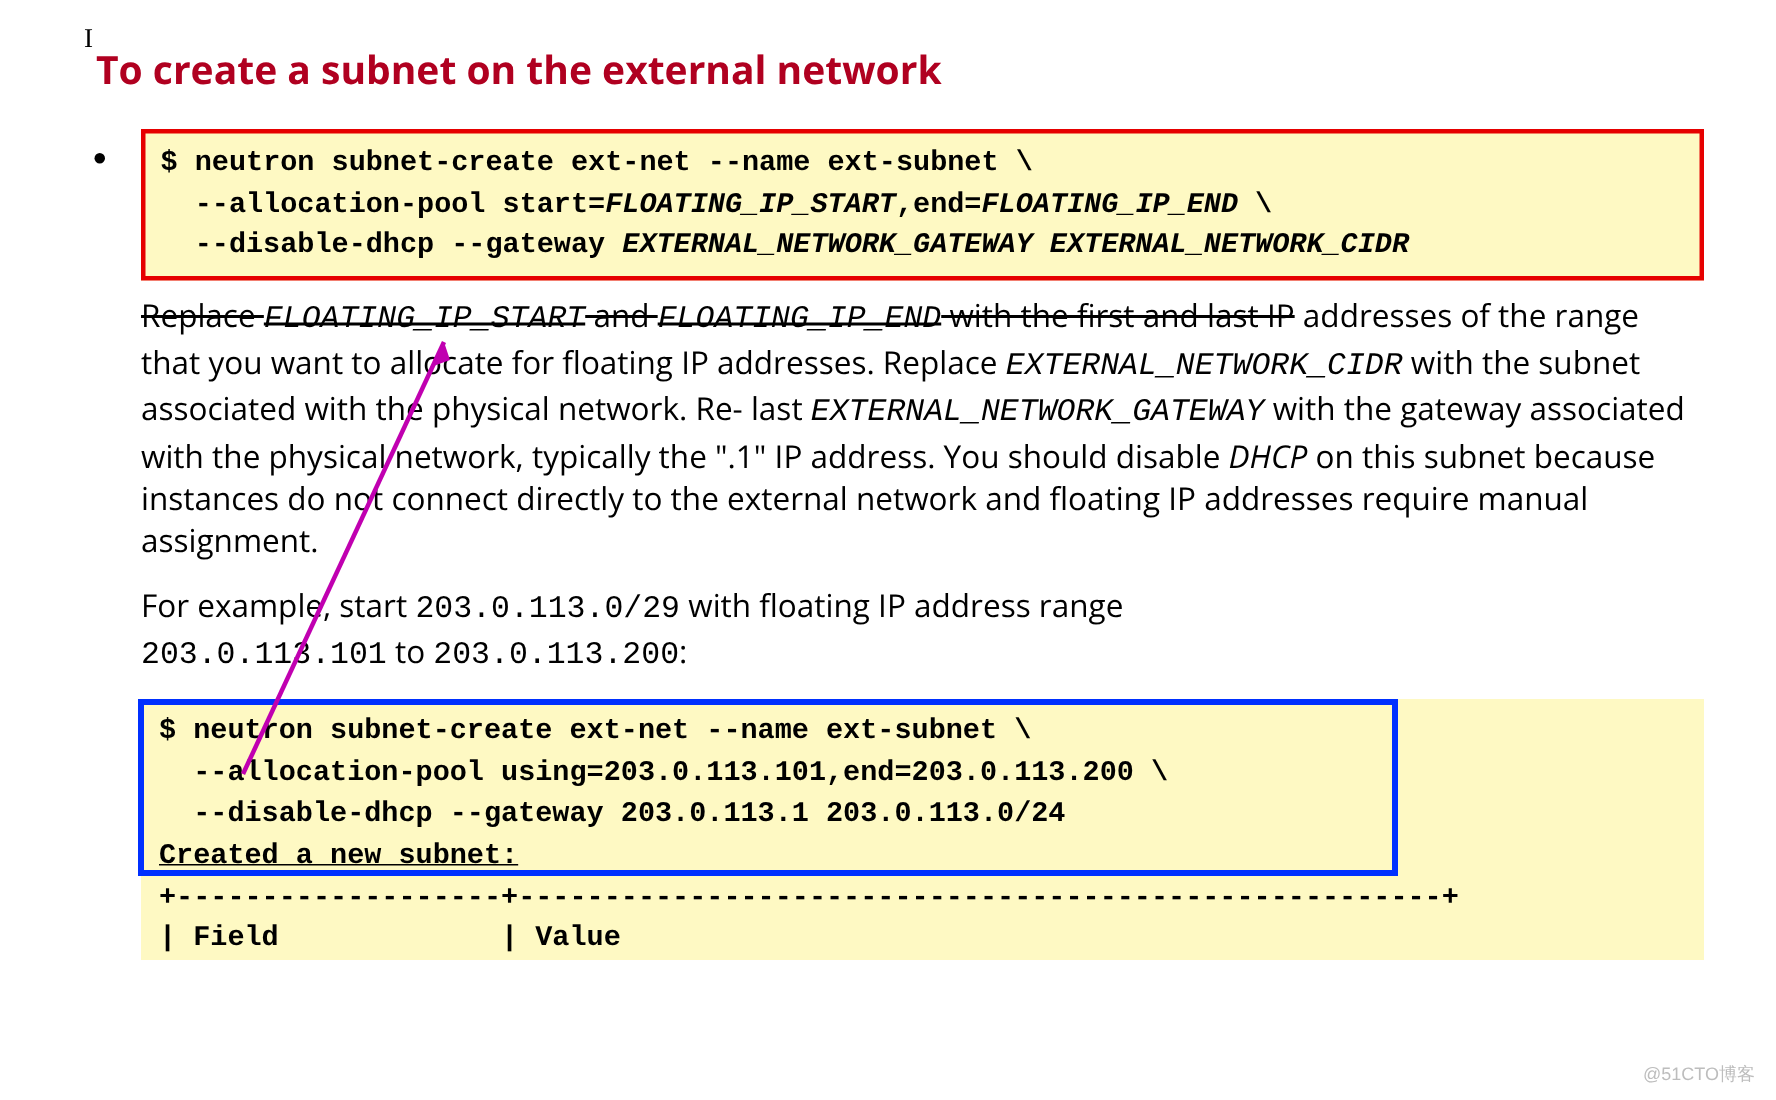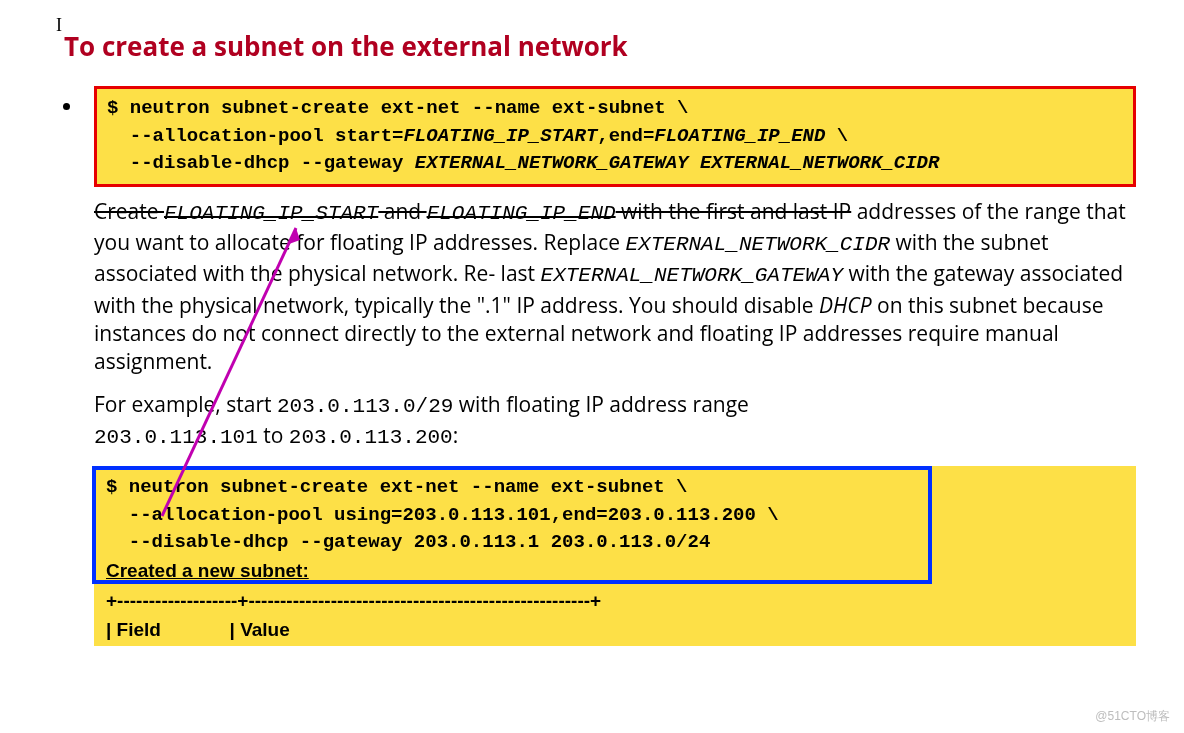--- a/index.html
+++ b/index.html
@@ -41,21 +41,21 @@
     margin: 0;
   }
   ul.bullet > li {
     padding-left: 10px;
     font-size: 21px;
   }
   .step-label {
     margin: 0 0 14px 0;
   }
   .codeblock {
-    background: #fde047;
+    background: #fef9c3;
     font-family: "Courier New", monospace;
     font-size: 19px;
     font-weight: bold;
     line-height: 1.45;
     padding: 8px 12px;
     margin: 6px 0 8px 0;
     white-space: pre;
     position: relative;
   }
   .codeblock .ital { font-style: italic; }
@@ -71,21 +71,21 @@
   }
   .para {
     font-size: 21px;
     line-height: 1.35;
     margin: 10px 0 14px 0;
   }
   .mono { font-family: "Courier New", monospace; }
   .mono-ital { font-family: "Courier New", monospace; font-style: italic; }
   .strike { text-decoration: line-through; }
   .output {
-    font-family: Liberation Sans, sans-serif;
+    font-family: Liberation Mono, monospace;
     font-size: 19px;
     line-height: 1.45;
     white-space: pre;
     text-decoration: underline;
     margin-top: 2px;
   }
   .watermark {
     position: absolute;
     right: 14px;
     bottom: 8px;
@@ -108,21 +108,21 @@
   <h2 class="section-title">To create a subnet on the external network</h2>
 
   <ul class="bullet">
     <li>
 
       <div class="codeblock highlight-red"><span>$</span> <b>neutron subnet-create ext-net --name ext-subnet \</b>
 <span>  --allocation-pool start=</span><span class="ital">FLOATING_IP_START</span><span>,end=</span><span class="ital">FLOATING_IP_END</span><span> \</span>
 <span>  --disable-dhcp --gateway </span><span class="ital">EXTERNAL_NETWORK_GATEWAY EXTERNAL_NETWORK_CIDR</span></div>
 
       <p class="para">
-        <span class="strike"><span>Create </span><span class="mono-ital">FLOATING_IP_START</span><span> and </span><span class="mono-ital">FLOATING_IP_END</span><span> with the first and last IP</span></span>
+        <span class="strike"><span>Replace </span><span class="mono-ital">FLOATING_IP_START</span><span> and </span><span class="mono-ital">FLOATING_IP_END</span><span> with the first and last IP</span></span>
         <span>addresses of the range that you want to allocate for floating IP addresses. Replace </span>
         <span class="mono-ital">EXTERNAL_NETWORK_CIDR</span><span> with the subnet associated with the physical network. Re-</span>
         <span>last </span><span class="mono-ital">EXTERNAL_NETWORK_GATEWAY</span><span> with the gateway associated with the physical network, typically the ".1" IP address. You should disable </span><i>DHCP</i><span> on this subnet because instances do not connect directly to the external network and floating IP addresses require manual assignment.</span>
       </p>
 
       <p class="para">
         <span>For example, start </span><span class="mono">203.0.113.0/29</span><span> with floating IP address range </span><br>
         <span class="mono">203.0.113.101</span><span> to </span><span class="mono">203.0.113.200</span><span>:</span>
       </p>
 

